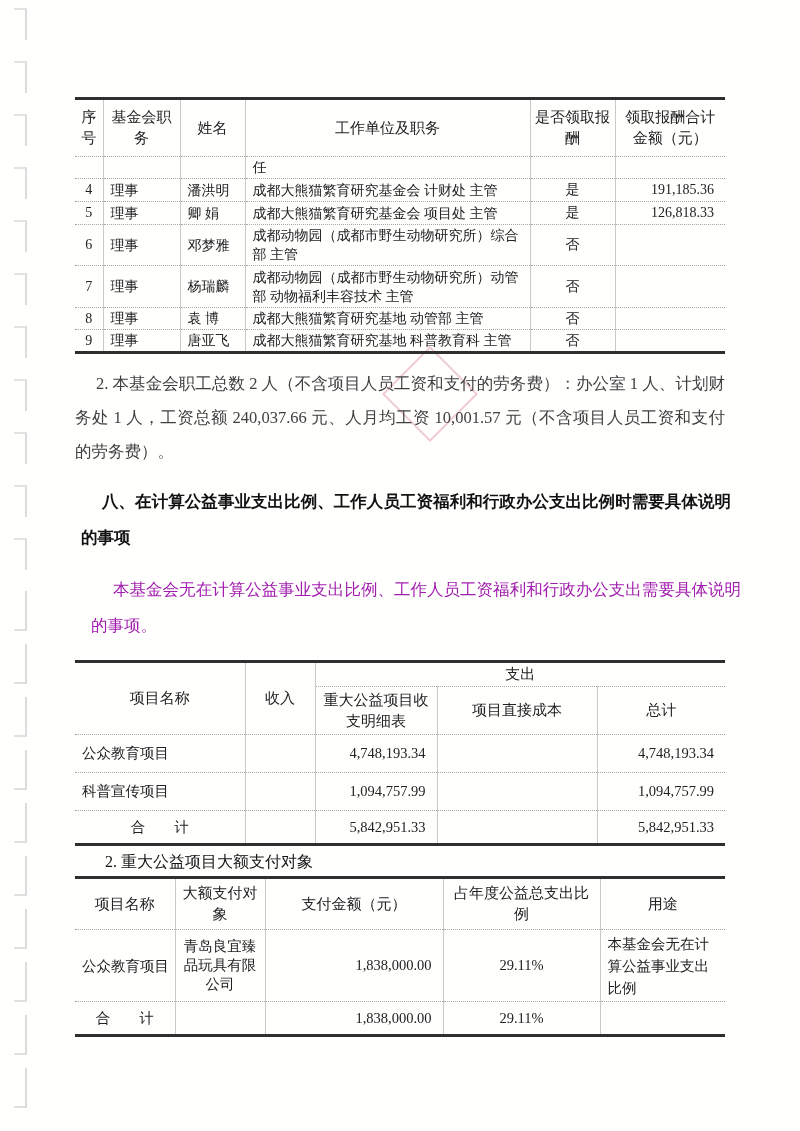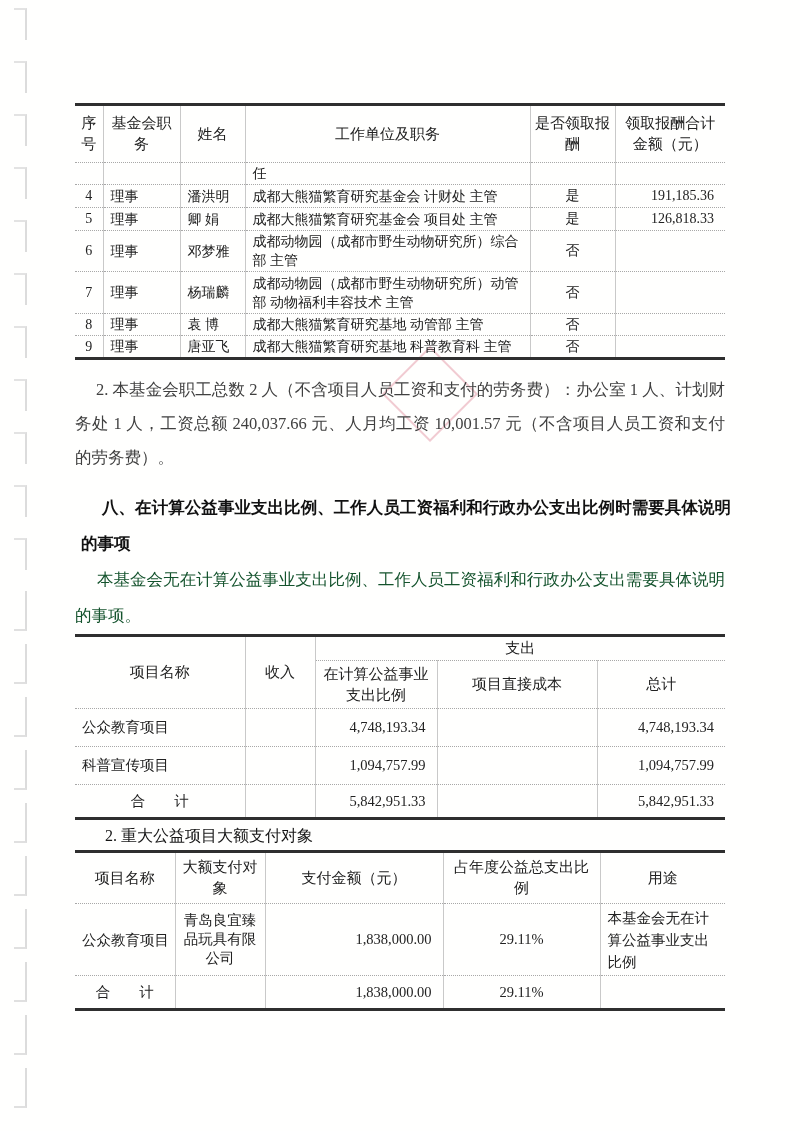--- a/index.html
+++ b/index.html
@@ -12,21 +12,21 @@
   .bind-marks{position:absolute;left:0;top:0;width:40px;height:1131px;}
   .bind-mark{position:absolute;left:14px;width:11px;height:30px;border-right:2px solid #dcdcdc;}
   .bind-mark.top-hook{border-top:2px solid #e3e3e3;}
   .bind-mark.bottom-hook{border-bottom:2px solid #e0e0e0;height:38px;}
   
   .seal{
     position:absolute;left:396px;top:360px;width:64px;height:64px;
     border:2.5px solid rgba(221,130,150,0.42);
     transform:rotate(45deg);filter:blur(0.7px);
   }
-  .content{position:absolute;left:75px;top:103px;width:650px;}
+  .content{position:absolute;left:75px;top:97px;width:650px;}
   
   table.doc-table{
     border-collapse:collapse;width:650px;table-layout:fixed;
     border-top:3px solid #2f2f2f;border-bottom:3px solid #2f2f2f;
     font-size:14px;color:#222;
   }
   table.doc-table th,table.doc-table td{
     border-left:1px solid #c9c9c9;border-right:1px solid #c9c9c9;
     border-top:1px dotted #a8a8a8;border-bottom:1px dotted #a8a8a8;
     padding:1px 4px;vertical-align:middle;font-weight:normal;
@@ -63,22 +63,22 @@
   
   .para{
     width:650px;font-size:16.5px;line-height:34px;margin:13px 0 0 0;
     text-align:justify;text-indent:21px;color:#404040;
   }
   .sec-title{
     width:650px;font-size:16.5px;font-weight:bold;line-height:36px;
     margin:15px 0 0 6px;text-align:justify;text-indent:21px;color:#111;
   }
   .sec-body{
-    width:650px;font-size:16.5px;line-height:36px;margin:0;
-    text-align:justify;text-indent:22px;color:#14532d;
+    width:650px;font-size:16.5px;line-height:36px;margin:16px;
+    text-align:justify;text-indent:22px;color:#a21caf;
   }
   .sec9-title{
     font-size:16.5px;font-weight:bold;line-height:26px;margin:14px 0 0 28px;color:#111;
   }
   .sub-label{font-size:16px;line-height:24px;margin:16px 0 6px 30px;color:#151515;}
   .sub-label2{font-size:16px;line-height:22px;margin:5px 0 3px 30px;color:#151515;}
   .page-num{
     position:absolute;left:0;top:1060px;width:800px;text-align:center;
     font-size:13px;color:#333;
   }
@@ -208,21 +208,21 @@
         <col style="width:160px">
           <col style="width:128px">
       </colgroup>
       <thead>
         <tr class="r1">
           <th rowspan="2">项目名称</th>
           <th rowspan="2">收入</th>
           <th colspan="3">支出</th>
         </tr>
         <tr class="r2">
-          <th>在计算公益事业支出比例</th>
+          <th>重大公益项目收支明细表</th>
           <th>项目直接成本</th>
           <th>总计</th>
         </tr>
       </thead>
       <tbody>
           <tr>
             <td class="c-left">公众教育项目</td>
             <td class="c-center"></td>
             <td class="c-right">4,748,193.34</td>
             <td class="c-center"></td>

